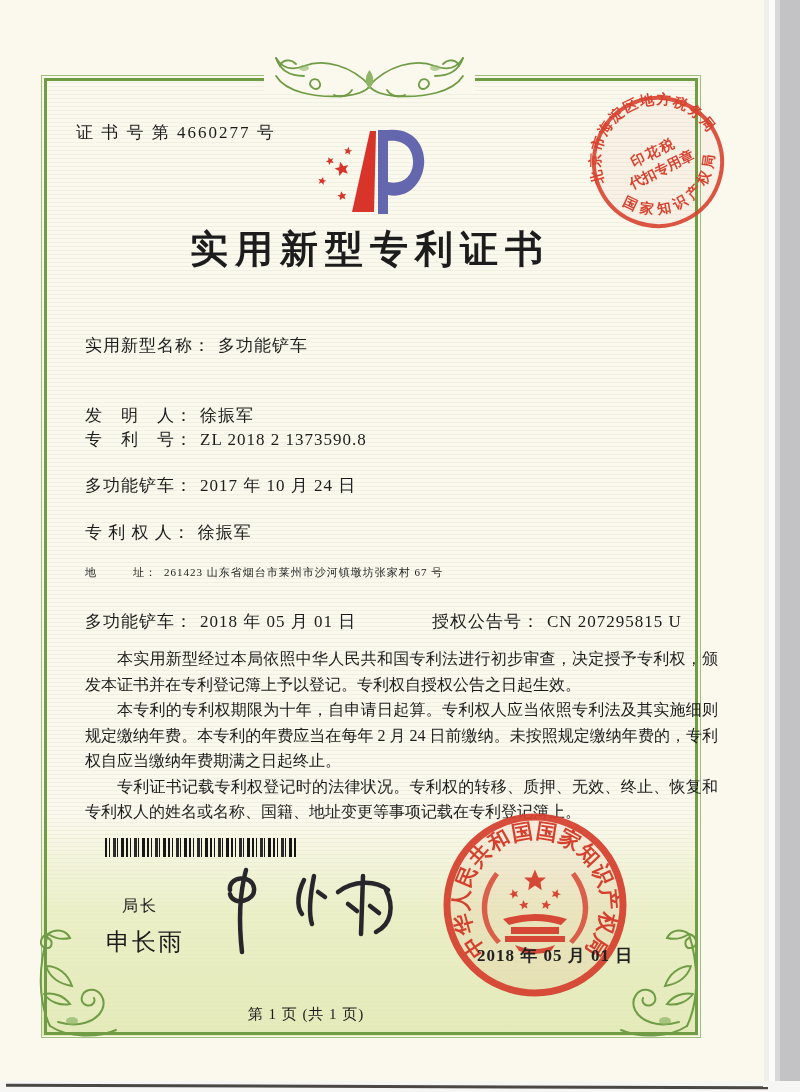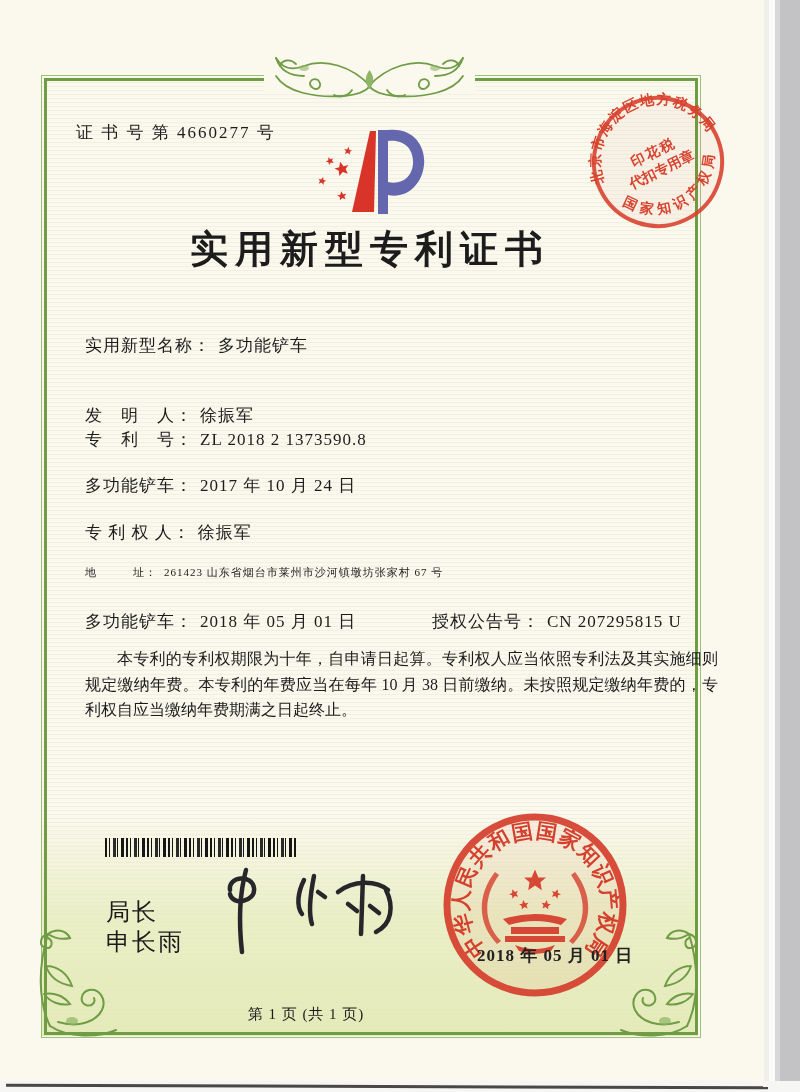--- a/index.html
+++ b/index.html
@@ -31,21 +31,21 @@
   .paras p{margin:0;text-indent:2em;font-size:16px;line-height:25.5px;text-align:justify;}
   
   .barcode{left:105px;top:838px;width:193px;height:19px;
     background:repeating-linear-gradient(90deg,
       #161616 0 2px,transparent 2px 4px,
       #161616 4px 5px,transparent 5px 8px,
       #2a2a2a 8px 11px,transparent 11px 12px,
       #161616 12px 13px,transparent 13px 16px,
       #161616 16px 19px,transparent 19px 21px);}
   
-  .signer-title{left:106px;top:896px;font-size:24px;letter-spacing:2px;}
+  .signer-title{left:122px;top:896px;font-size:16px;letter-spacing:2px;}
   .signer-name{left:106px;top:926px;font-size:24px;letter-spacing:2px;}
   .sig-svg{left:218px;top:862px;}
   
   .seal-svg{left:435px;top:805px;}
   .seal-date{left:465px;top:944px;width:180px;text-align:center;
              font-size:17px;font-weight:600;letter-spacing:1px;color:#222;}
   .tax-stamp{left:578px;top:82px;transform:rotate(-26deg);}
   
   .footer{left:41px;top:1005px;width:530px;text-align:center;font-size:15px;letter-spacing:1px;}
   
@@ -151,21 +151,23 @@
   <span>地　　　址：</span><span class="fvalue">261423 山东省烟台市莱州市沙河镇墩坊张家村 67 号</span>
 </div>
 <div class="field" style="top:610px">
   <span>多功能铲车：</span><span class="fvalue">2018 年 05 月 01 日</span>
 </div>
 <div class="field" style="top:610px;left:432px">
   <span>授权公告号：</span><span class="fvalue">CN 207295815 U</span>
 </div>
 
 <div class="abs paras">
-  <p>本专利的专利权期限为十年，自申请日起算。专利权人应当依照专利法及其实施细则规定缴纳年费。本专利的年费应当在每年 10 月 38 日前缴纳。未按照规定缴纳年费的，专利权自应当缴纳年费期满之日起终止。</p>
+  <p>本实用新型经过本局依照中华人民共和国专利法进行初步审查，决定授予专利权，颁发本证书并在专利登记簿上予以登记。专利权自授权公告之日起生效。</p>
+  <p>本专利的专利权期限为十年，自申请日起算。专利权人应当依照专利法及其实施细则规定缴纳年费。本专利的年费应当在每年 2 月 24 日前缴纳。未按照规定缴纳年费的，专利权自应当缴纳年费期满之日起终止。</p>
+  <p>专利证书记载专利权登记时的法律状况。专利权的转移、质押、无效、终止、恢复和专利权人的姓名或名称、国籍、地址变更等事项记载在专利登记簿上。</p>
 </div>
 
 <div class="abs barcode"></div>
 
 <div class="abs signer-title">局长</div>
 <div class="abs signer-name">申长雨</div>
 <svg class="abs sig-svg" width="180" height="95" viewBox="0 0 180 95">
   <g stroke="#27272b" stroke-width="4.5" fill="none" stroke-linecap="round" stroke-linejoin="round">
     <path d="M12,28 C10,14 34,12 36,26 C38,40 14,44 12,32"></path>
     <path d="M28,8 C22,30 20,55 24,90"></path>

